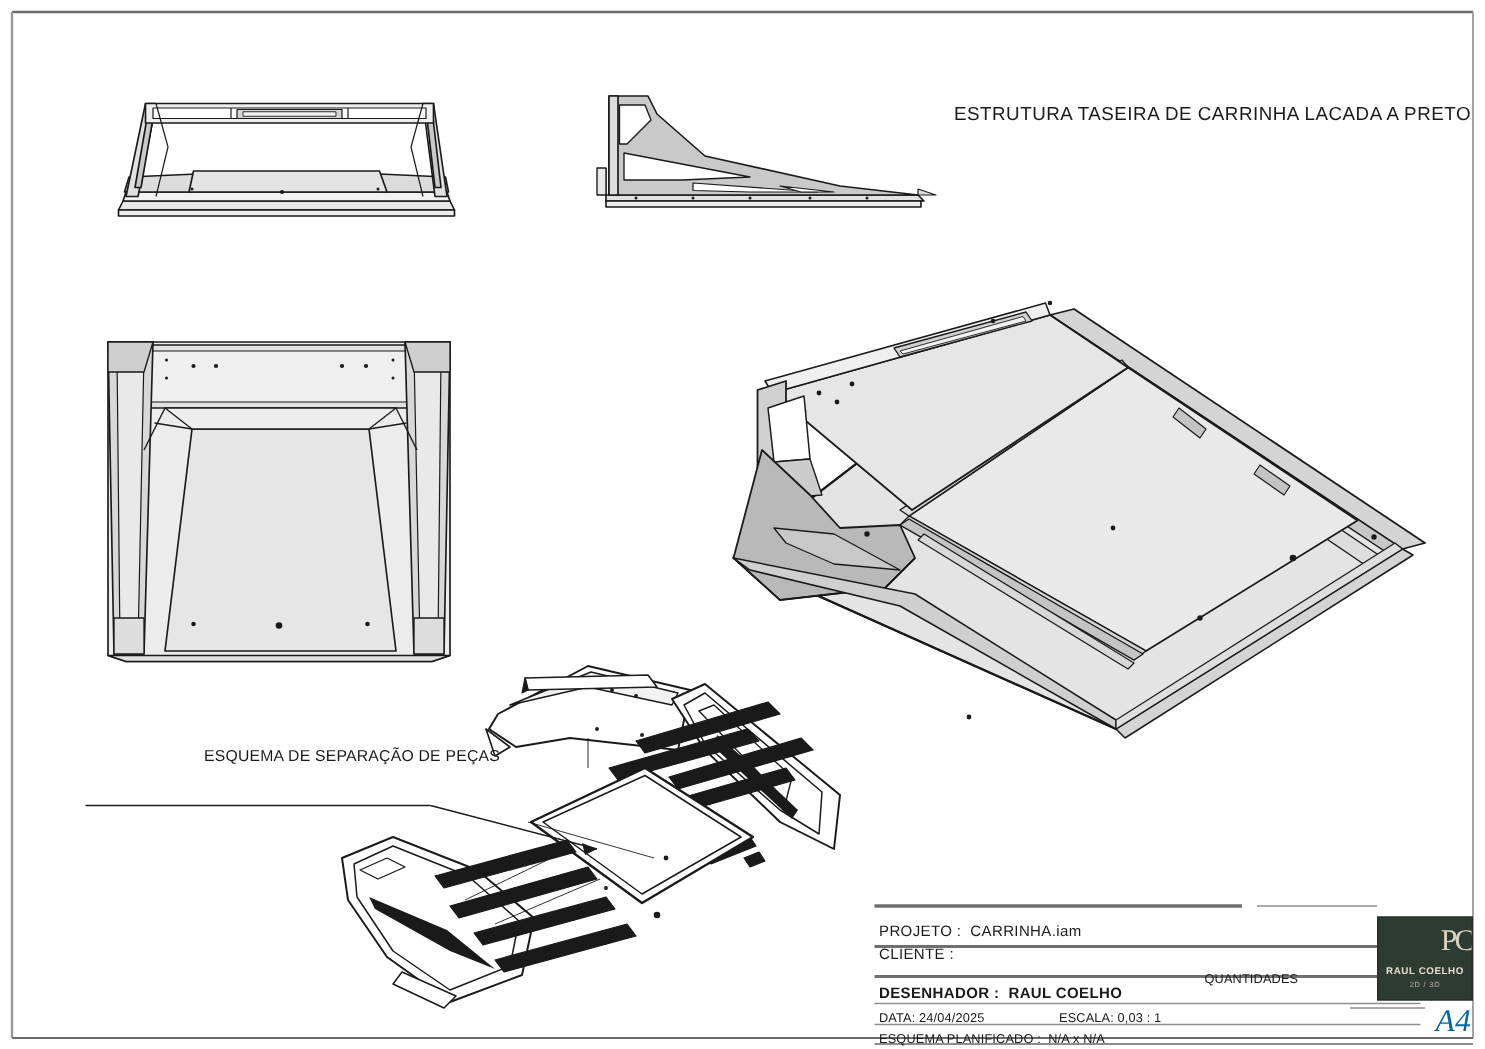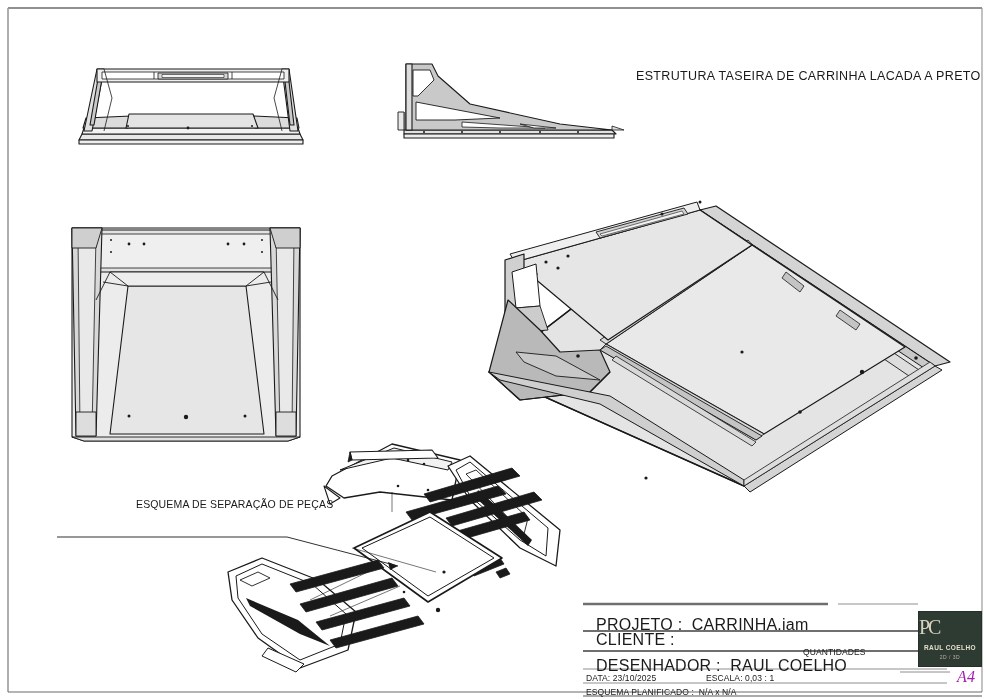--- a/index.html
+++ b/index.html
@@ -42,58 +42,57 @@
     font-size: 10.5px;
     letter-spacing: 0.15px;
   }
   #expl-l2 {
     left: 57px;
     top: 524px;
     font-size: 10.5px;
     letter-spacing: 0.15px;
   }
   .tb-label {
-    font-size: 16px;
+    font-size: 10px;
     letter-spacing: 0.25px;
-    margin-left: 10px;
   }
   .tb-small {
     font-size: 8.5px;
     letter-spacing: 0.1px;
   }
   #tb-projeto  { left: 586px; top: 616px; }
   #tb-cliente  { left: 586px; top: 631px; }
-  #tb-desen    { left: 586px; top: 657px; }
+  #tb-desen    { left: 586px; top: 657px; font-weight: bold; }
   #tb-data     { left: 586px; top: 673px; }
   #tb-escala   { left: 706px; top: 673px; }
   #tb-quant    { left: 803px; top: 647px; }
   #tb-tamanho  { left: 586px; top: 687px; }
   #a4-label {
     left: 957px;
     top: 668px;
-    font-size: 16px;
+    font-size: 21px;
     font-style: italic;
     font-family: "Liberation Serif", serif;
-    color: #a21caf;
+    color: #0369a1;
   }
   #logo-box {
     position: absolute;
     left: 918px;
     top: 611px;
     width: 62px;
     height: 54px;
     background: #2e3b33;
     border: 1px solid #243029;
     overflow: hidden;
   }
   #logo-mono {
     position: absolute;
     left: 0; right: 0;
     top: 4px;
-    text-align: left;
+    text-align: right;
     font-family: "Liberation Serif", serif;
     font-size: 20px;
     color: #d9d4c0;
     letter-spacing: -2px;
   }
   #logo-name {
     position: absolute;
     left: 0; right: 0;
     top: 32px;
     text-align: center;
@@ -373,21 +372,21 @@
     </g>
   </svg>
 
   <div class="txt" id="main-title">ESTRUTURA TASEIRA DE CARRINHA LACADA A PRETO</div>
 
   <div class="txt" id="expl-l1">ESQUEMA DE SEPARAÇÃO DE PEÇAS</div>
 
   <div class="txt tb-label" id="tb-projeto">PROJETO :  CARRINHA.iam</div>
   <div class="txt tb-label" id="tb-cliente">CLIENTE :</div>
   <div class="txt tb-label" id="tb-desen">DESENHADOR :  RAUL COELHO</div>
-  <div class="txt tb-small" id="tb-data">DATA: 23/10/2025</div>
+  <div class="txt tb-small" id="tb-data">DATA: 24/04/2025</div>
   <div class="txt tb-small" id="tb-escala">ESCALA: 0,03 : 1</div>
   <div class="txt tb-small" id="tb-quant">QUANTIDADES</div>
   <div class="txt tb-small" id="tb-tamanho">ESQUEMA PLANIFICADO :  N/A x N/A</div>
 
   <div class="txt" id="a4-label">A4</div>
 
   <div id="logo-box">
     <div id="logo-mono">PC</div>
     <div id="logo-name">RAUL COELHO</div>
     <div id="logo-sub">2D / 3D</div>

